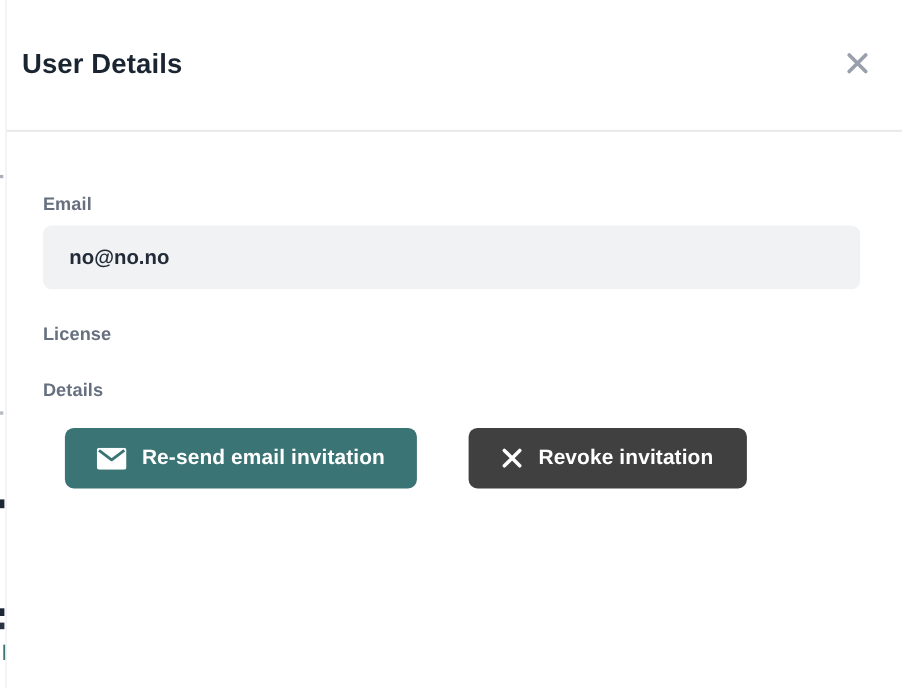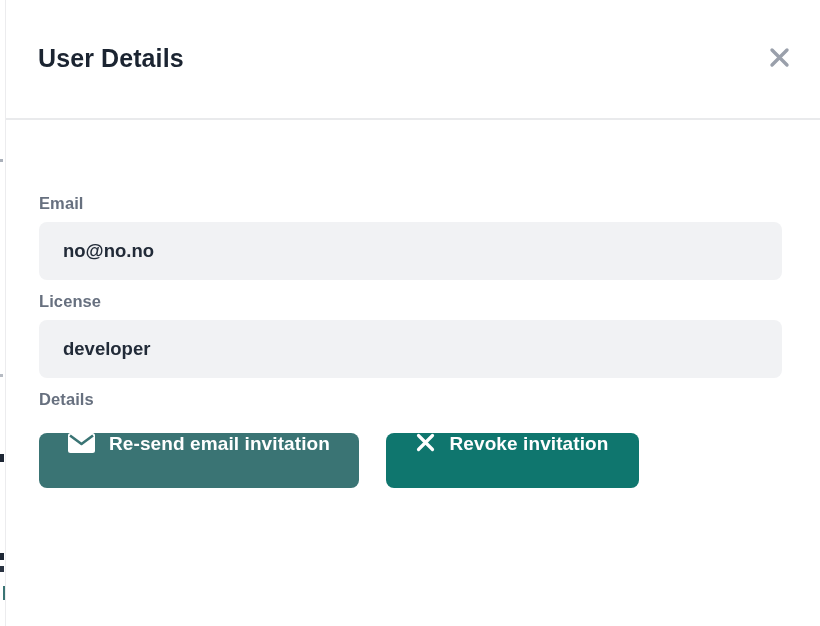--- a/index.html
+++ b/index.html
@@ -30,40 +30,40 @@
     border-left: 1px solid #ececee;
     z-index: 1;
   }
 
   .modal-header {
     position: relative;
     height: 120px;
     border-bottom: 2px solid #e9eaec;
   }
   .modal-title {
-    position: absolute; left: 32px; top: 44px;
+    position: absolute; left: 14px; top: 44px;
     font-size: 25px; font-weight: 700; color: #1b2431;
     letter-spacing: 0.1px;
     text-align: center;
   }
   .close-btn {
     position: absolute; right: 26px; top: 42px;
     width: 30px; height: 30px;
     background: transparent; border: none; cursor: pointer;
     display: flex; align-items: center; justify-content: center;
   }
 
   .modal-body { padding: 0 38px 0 33px; }
 
   .field-label {
     font-size: 16.5px; font-weight: 700; color: #67707f;
     letter-spacing: 0.1px;
   }
-  .field-label.first { margin-top: 74px; }
-  .field-label.next  { margin-top: 12px; }
+  .field-label.first { margin-top: 57px; }
+  .field-label.next  { margin-top: 32px; }
 
   .field-input {
     display: block;
     width: 100%; height: 58px;
     margin-top: 9px;
     background: #f1f2f4;
     border: none; border-radius: 8px;
     padding: 0 24px;
     font-family: "Liberation Sans", sans-serif;
     font-size: 18.5px; color: #222b38;
@@ -71,30 +71,31 @@
     font-weight: bold;
   }
 
   .button-row {
     display: flex; gap: 27px;
     margin-top: 24px;
   }
   .btn {
     height: 55px;
     border: none; border-radius: 8px;
-    display: flex; align-items: flex-start; justify-content: center;
+    display: flex; align-items: center; justify-content: center;
     gap: 14px;
     color: #ffffff;
     font-family: "Liberation Sans", sans-serif;
     font-size: 19px; font-weight: 600;
     cursor: pointer;
     letter-spacing: 0.1px;
+    margin-left: 20px;
   }
   .btn-resend { width: 320px; background: #3a7474; }
-  .btn-revoke { width: 253px; background: #0f766e; }
+  .btn-revoke { width: 253px; background: #404040; }
 
   .icon { display: inline-flex; align-items: center; justify-content: center; }
 </style>
 </head>
 <body>
 
 <div class="bg-strip">
   <div class="bg-fragment frag-1"></div>
   <div class="bg-fragment frag-2"></div>
   <div class="bg-fragment frag-3"></div>
@@ -115,21 +116,20 @@
       </span>
     </button>
   </div>
 
   <div class="modal-body">
 
     <div class="field-label first">Email</div>
     <input class="field-input" type="text" readonly="" value="no@no.no" style="">
 
     <div class="field-label next">License</div>
-    <input class="field-input" type="text" readonly="" value="developer" style="">
 
     <div class="field-label next">Details</div>
 
     <div class="button-row">
 
       <button class="btn btn-resend">
         <span class="icon">
           <svg width="27" height="20" viewBox="0 0 27 20">
             <rect x="0" y="0" width="27" height="20" rx="2.5" fill="#ffffff"></rect>
             <path d="M2 2.5 L13.5 11 L25 2.5" stroke="#3a7474" stroke-width="2.6" fill="none" stroke-linejoin="round"></path>

